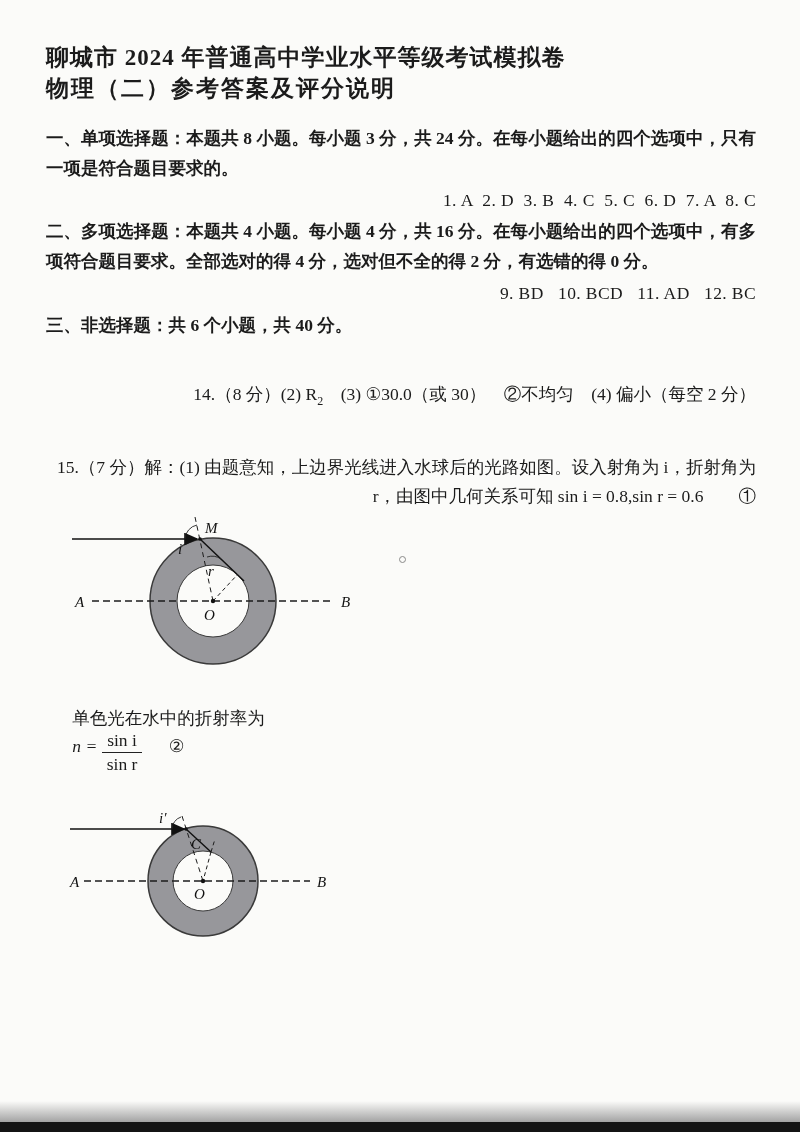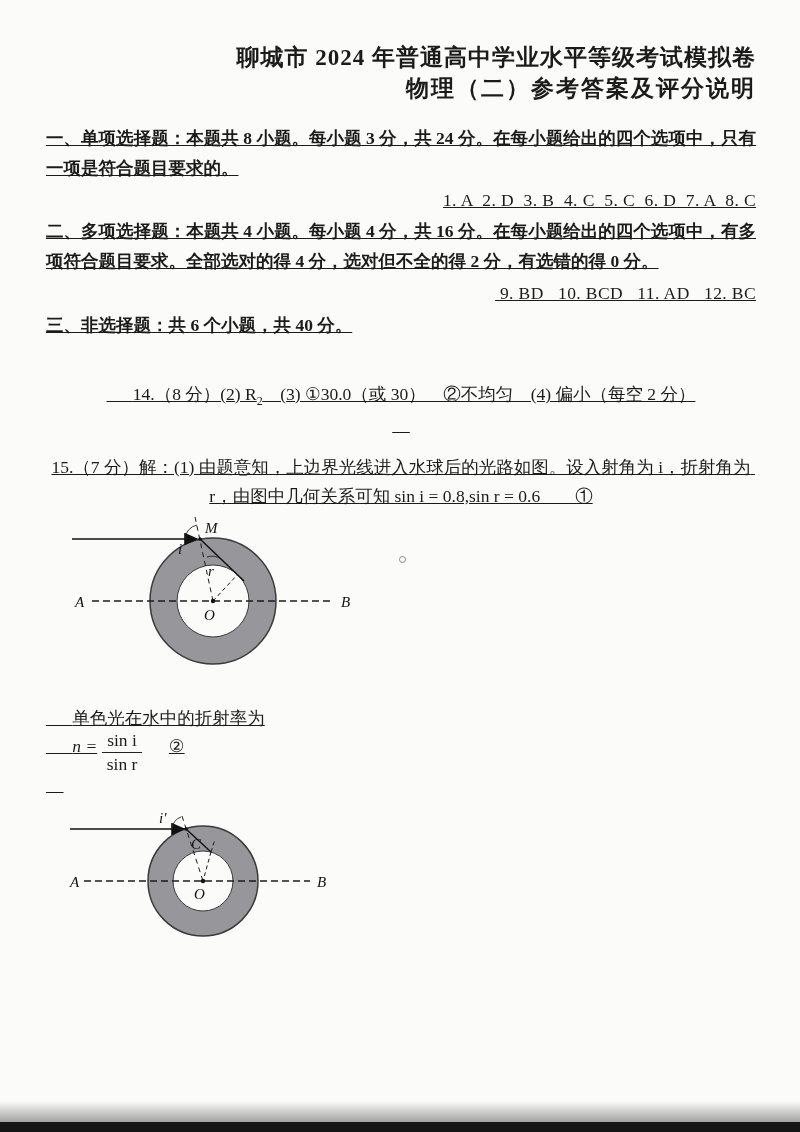--- a/index.html
+++ b/index.html
@@ -3,28 +3,28 @@
 <meta charset="utf-8">
 <style>
   html,body { margin:0; padding:0; background:#e9e9e9; }
   .page {
     position:relative; width:800px; height:1132px; margin:0 auto;
     background:#fbfbf9; overflow:hidden;
     font-family:"Liberation Serif","DejaVu Serif",serif;
     color:#1b1b1b;
   }
   .content { padding:30px 44px 0 46px; }
-  h1,h2 { text-align:right; font-weight:700; margin:0; }
+  h1,h2 { text-align:left; font-weight:700; margin:0; }
   h1 { font-size:23px; margin-top:12px; letter-spacing:1px; }
   h2 { font-size:23px; letter-spacing:2px; }
-  p { margin:0; font-size:17.5px; line-height:1.7; text-align:justify;text-decoration:underline; }
+  p { margin:0; font-size:17.5px; line-height:1.7; text-align:justify; }
   .bold { font-weight:700; }
   .mt { margin-top:14px; }
   .answers { white-space:pre-wrap; letter-spacing:.4px; margin:2px 0 2px 2px; text-align:right; }
-  .qline { white-space:pre-wrap; text-align:center; }
+  .qline { white-space:pre-wrap; text-align:right; }
   .formula-line { line-height:1.25; margin:12px 0; text-align:left; white-space:pre-wrap; }
   .frac { display:inline-block; text-align:center; vertical-align:-1.05em; line-height:1.2; margin:0 5px; }
   .frac .num { display:block; border-bottom:1.4px solid #222; padding:0 5px 1px; }
   .frac .den { display:block; padding-top:1px; }
   .it { font-style:italic; }
   .tag { margin-left:22px; }
   sub { font-size:12px; }
   .fig { display:block; }
   .fig1 { margin:4px 0 0 12px; }
   .fig2 { margin:2px 0 0 12px; }

